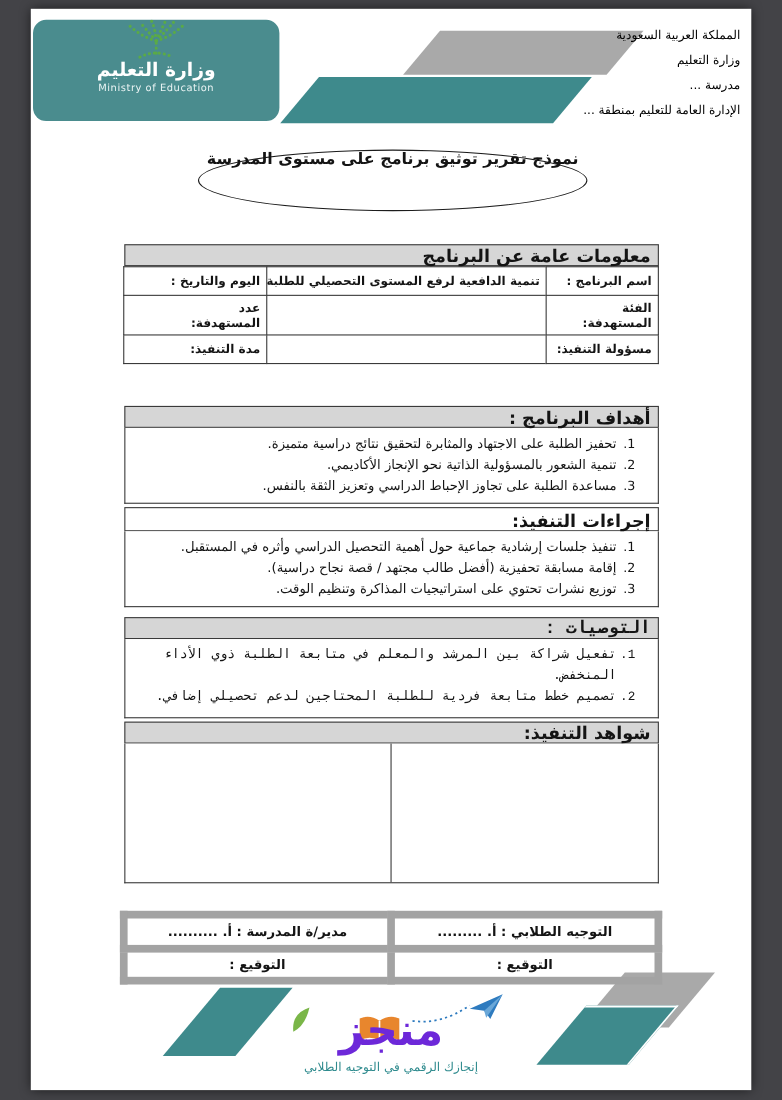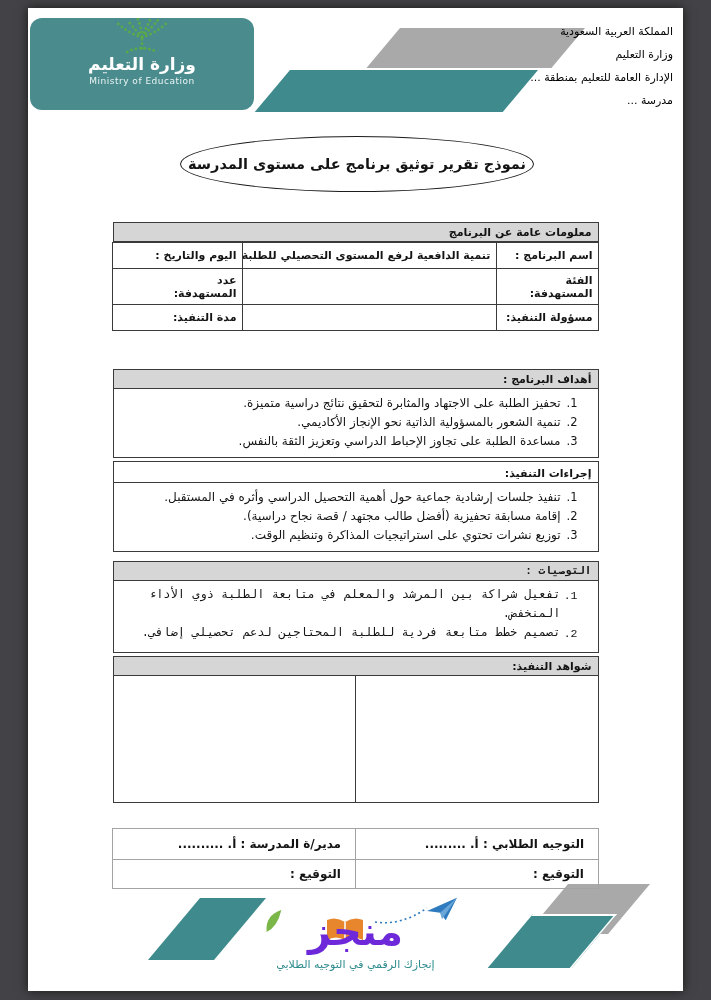--- a/index.html
+++ b/index.html
@@ -20,27 +20,27 @@
   .band.teal{background:#3e8a8c;}
   .band.gray{background:#a9a9a9;}
   #band-gray-top{left:372px;top:20px;width:185px;height:40px;z-index:1;}
   #band-teal-top{left:262px;top:62px;width:248px;height:42px;z-index:2;}
   #band-teal-bl{left:172px;top:890px;width:66px;height:62px;z-index:2;}
   #band-gray-br{left:540px;top:876px;width:82px;height:50px;z-index:1;}
   #band-teal-br{left:505px;top:906px;width:82px;height:52px;z-index:2;
                 border-top:2px solid #fff;border-right:2px solid #fff;}
 
   .title-oval{position:absolute;left:152px;top:128px;width:352px;height:54px;
-              border:1.5px solid #1c1c1c;border-radius:50%;display:flex;align-items:center;
+              border:1.5px solid #1c1c1c;border-radius:50%;display:flex;align-items:flex-start;
               justify-content:center;font-size:14.5px;font-weight:bold;z-index:3;}
 
   
   .content{position:absolute;top:214px;left:0;right:0;z-index:3;}
   .sec{width:486px;margin:0 auto;}
-  .bar{box-sizing:border-box;border:1px solid #3a3a3a;background:#d6d6d6;font-size:11px;
+  .bar{box-sizing:border-box;border:1px solid #3a3a3a;background:#d6d6d6;font-size:16px;
        font-weight:bold;padding:3px 6px;height:20px;line-height:13px;text-align:right;}
   .bar.white{background:#ffffff;height:22px;padding:5px 6px;}
   .box{box-sizing:border-box;border:1px solid #3a3a3a;border-top:none;background:#fff;}
   .list-box{padding:5px 20px 6px 8px;font-size:12px;}
   .li{display:flex;line-height:19px;}
   .li .num{min-width:17px;font-size:11.5px;}
 
   .info-table{border-collapse:collapse;width:486px;margin:0 auto;table-layout:fixed;}
   .info-table td{border:1px solid #3a3a3a;font-size:11px;padding:2px 5px;vertical-align:middle;}
   .info-table .lbl{font-weight:bold;text-align:right;white-space:pre-line;}
@@ -48,21 +48,21 @@
   .r1{height:26px;}.r2{height:36px;}.r3{height:26px;}
 
   #objectives-box{min-height:62px;}
   #procedures-box{min-height:61px;}
   #recommendations-box{min-height:72px;}
   .evidence-box{height:127px;display:flex;}
   .evidence-cell{flex:1;}
   .evidence-cell:first-child{border-left:1px solid #3a3a3a;}
 
   .sig-table{border-collapse:collapse;width:486px;margin:25px auto 0;table-layout:fixed;}
-  .sig-table td{border:1px solid #a3a3a3;font-size:12px;font-weight:bold;text-align:right;
+  .sig-table td{border:7px solid #a3a3a3;font-size:12px;font-weight:bold;text-align:center;
                 padding:2px 14px;vertical-align:middle;}
   .sig-r1{height:31px;}.sig-r2{height:29px;}
 
   
   .footer-logo{margin:13px auto 0;width:280px;text-align:center;position:relative;z-index:3;}
   .logo-art{position:relative;height:58px;width:210px;margin:0 auto;}
   .logo-word{font-size:40px;font-weight:bold;color:#6d28d9;line-height:58px;position:relative;z-index:2;}
   .leaf-svg{position:absolute;left:12px;top:4px;z-index:1;}
   .book-svg{position:absolute;left:74px;top:12px;z-index:1;}
   .plane-svg{position:absolute;right:2px;top:-6px;z-index:3;}
@@ -94,22 +94,22 @@
           <path d="M21 32 Q35 25 49 32"></path>
         </g>
       </svg>
       <div class="moe-ar">وزارة التعليم</div>
       <div class="moe-en">Ministry of Education</div>
     </div>
 
     <div class="letterhead">
       <div>المملكة العربية السعودية</div>
       <div>وزارة التعليم</div>
+      <div>مدرسة ...</div>
       <div>الإدارة العامة للتعليم بمنطقة ...</div>
-      <div>مدرسة ...</div>
     </div>
 
     <div class="title-oval">
       <span>نموذج تقرير توثيق برنامج على مستوى المدرسة</span>
     </div>
 
     <div class="content">
 
       <div class="sec">
         <div class="bar gray">معلومات عامة عن البرنامج</div>

